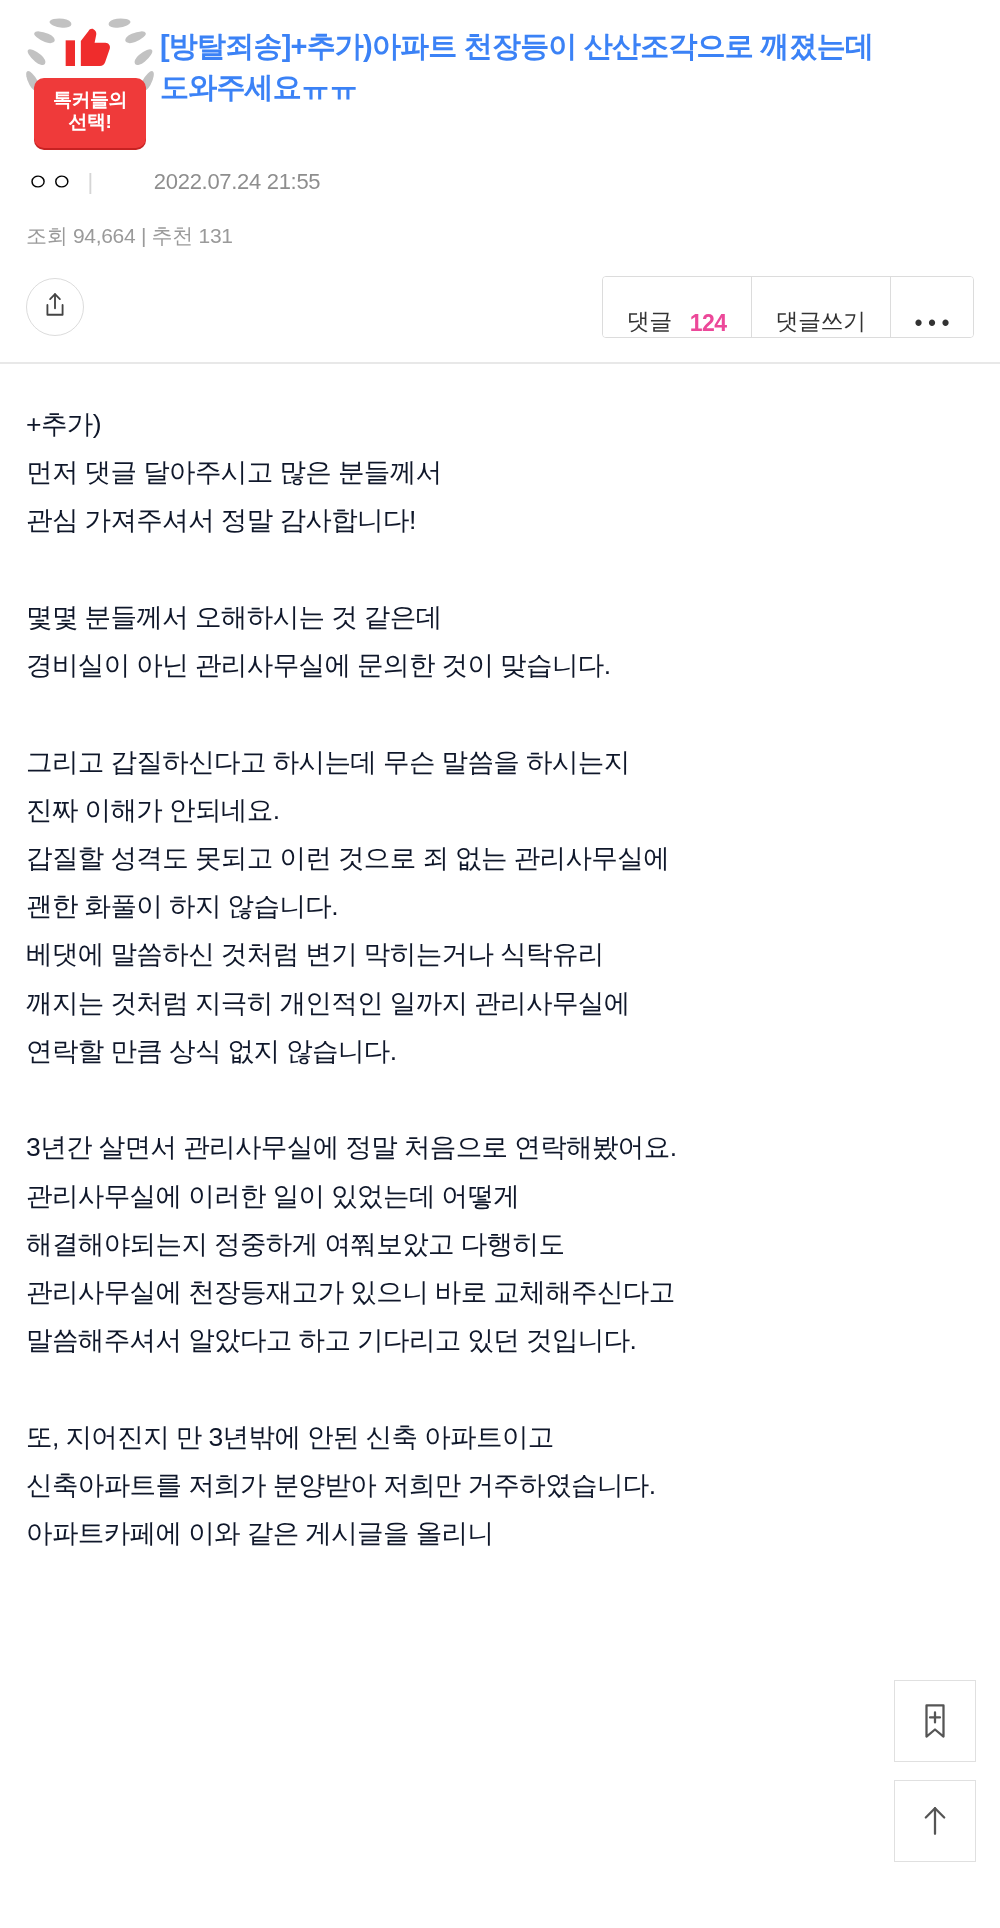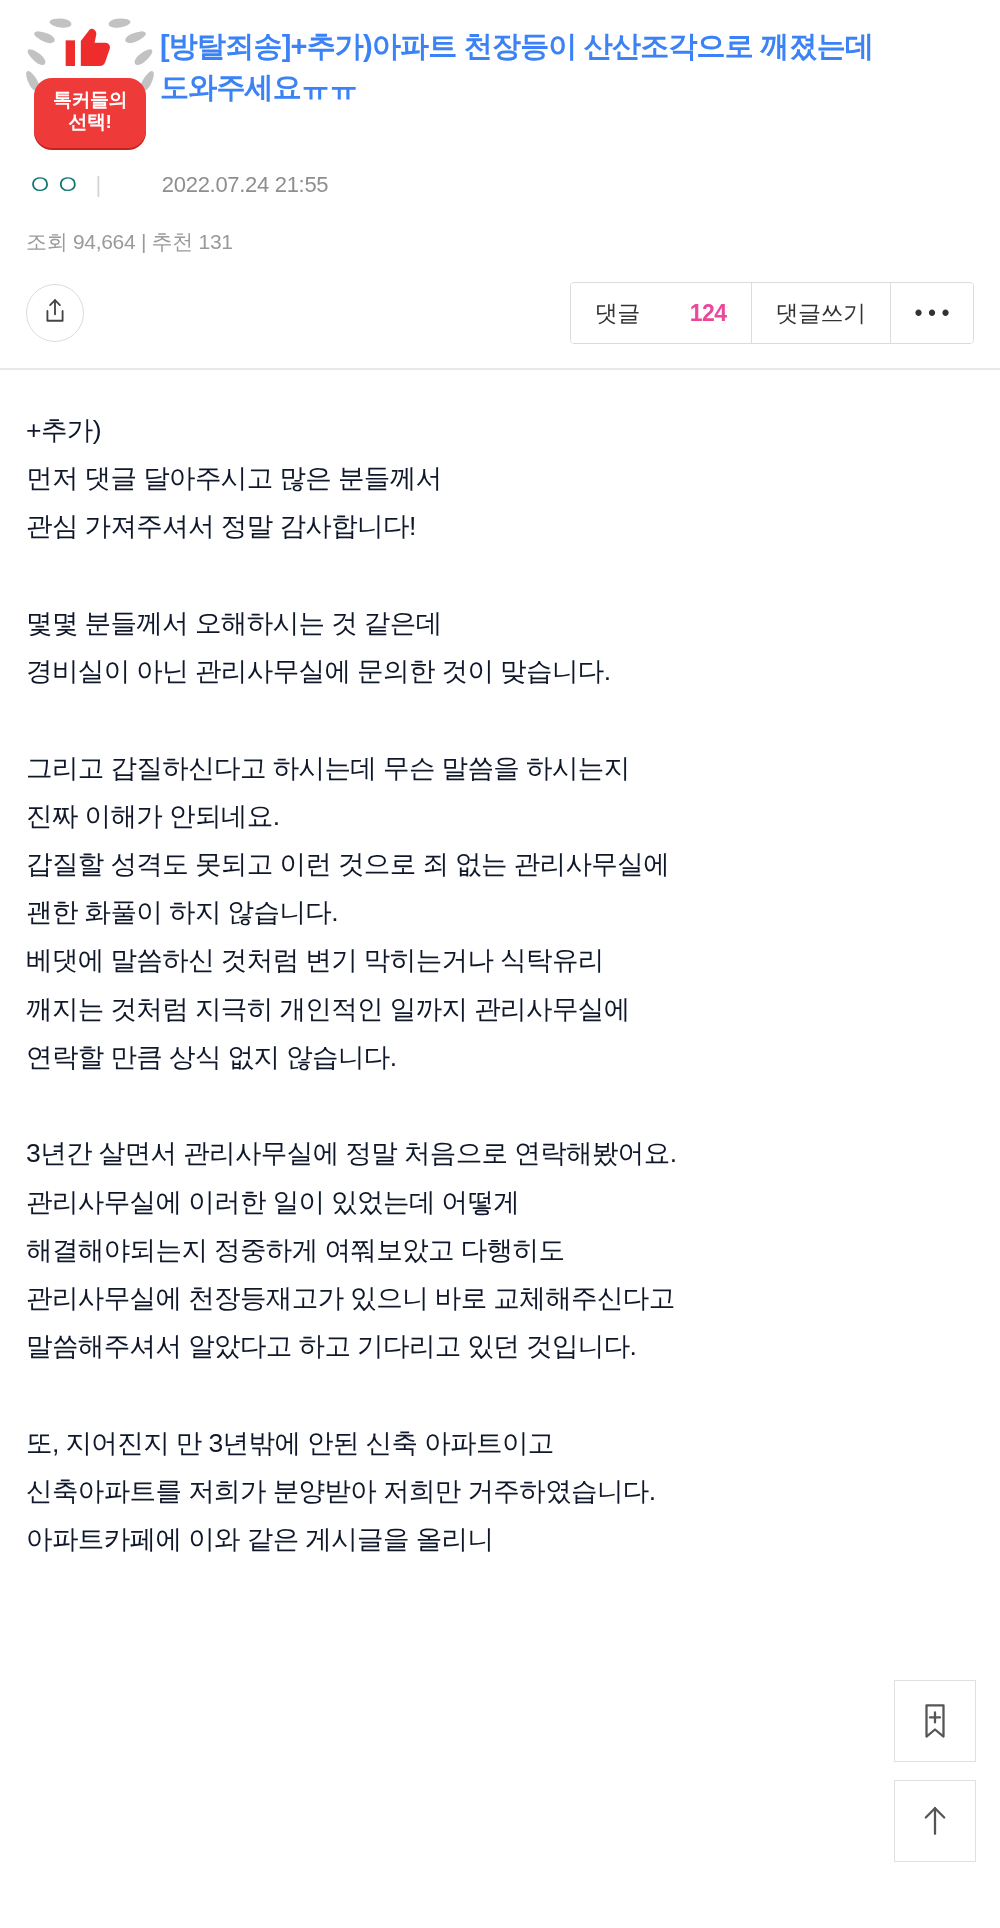--- a/index.html
+++ b/index.html
@@ -59,21 +59,21 @@
     color: #ef2c2c;
     line-height: 1;
   }
   .badge-ribbon {
     position: absolute;
     left: 8px;
     top: 66px;
     width: 112px;
     height: 70px;
     background: #ef3a3a;
-    border-radius: 18px;
+    border-radius: 10px;
     color: #fff;
     text-align: center;
     font-size: 19px;
     font-weight: bold;
     line-height: 1.15;
     padding-top: 11px;
     letter-spacing: -0.5px;
     box-shadow: 0 2px 0 #c72222;
   }
   .badge-ribbon span { display: block; }
@@ -97,22 +97,22 @@
     padding: 14px 26px 0 26px;
   }
   .meta-line1 {
     display: flex;
     align-items: center;
     font-size: 22px;
     color: #8e8e8e;
     letter-spacing: -0.3px;
   }
   .author-name {
-    color: #0f766e;
-    font-size: 28px;
+    color: #000000;
+    font-size: 24px;
     font-family: Liberation Mono, monospace;
   }
   .meta-sep {
     margin: 0 14px;
     color: #d5d5d5;
   }
   .meta-date { color: #8e8e8e; margin-left: 47px; }
   .meta-line2 {
     margin-top: 24px;
     font-size: 21px;
@@ -140,29 +140,28 @@
   .btn-group {
     display: flex;
     align-items: stretch;
     border: 1px solid #dcdcdc;
     border-radius: 4px;
     overflow: hidden;
     height: 62px;
   }
   .btn-group > div {
     display: flex;
-    align-items: center;
+    align-items: flex-end;
     justify-content: center;
     padding: 0 24px;
     font-size: 23px;
     color: #333;
     background: #fff;
     border-right: 1px solid #dcdcdc;
     letter-spacing: -0.5px;
-    gap: 32px;
   }
   .btn-group > div:last-child { border-right: none; }
   .comment-count {
     color: #ec4899;
     font-weight: bold;
     margin-left: 18px;
   }
   .more-btn {
     font-size: 26px;
     color: #666;

